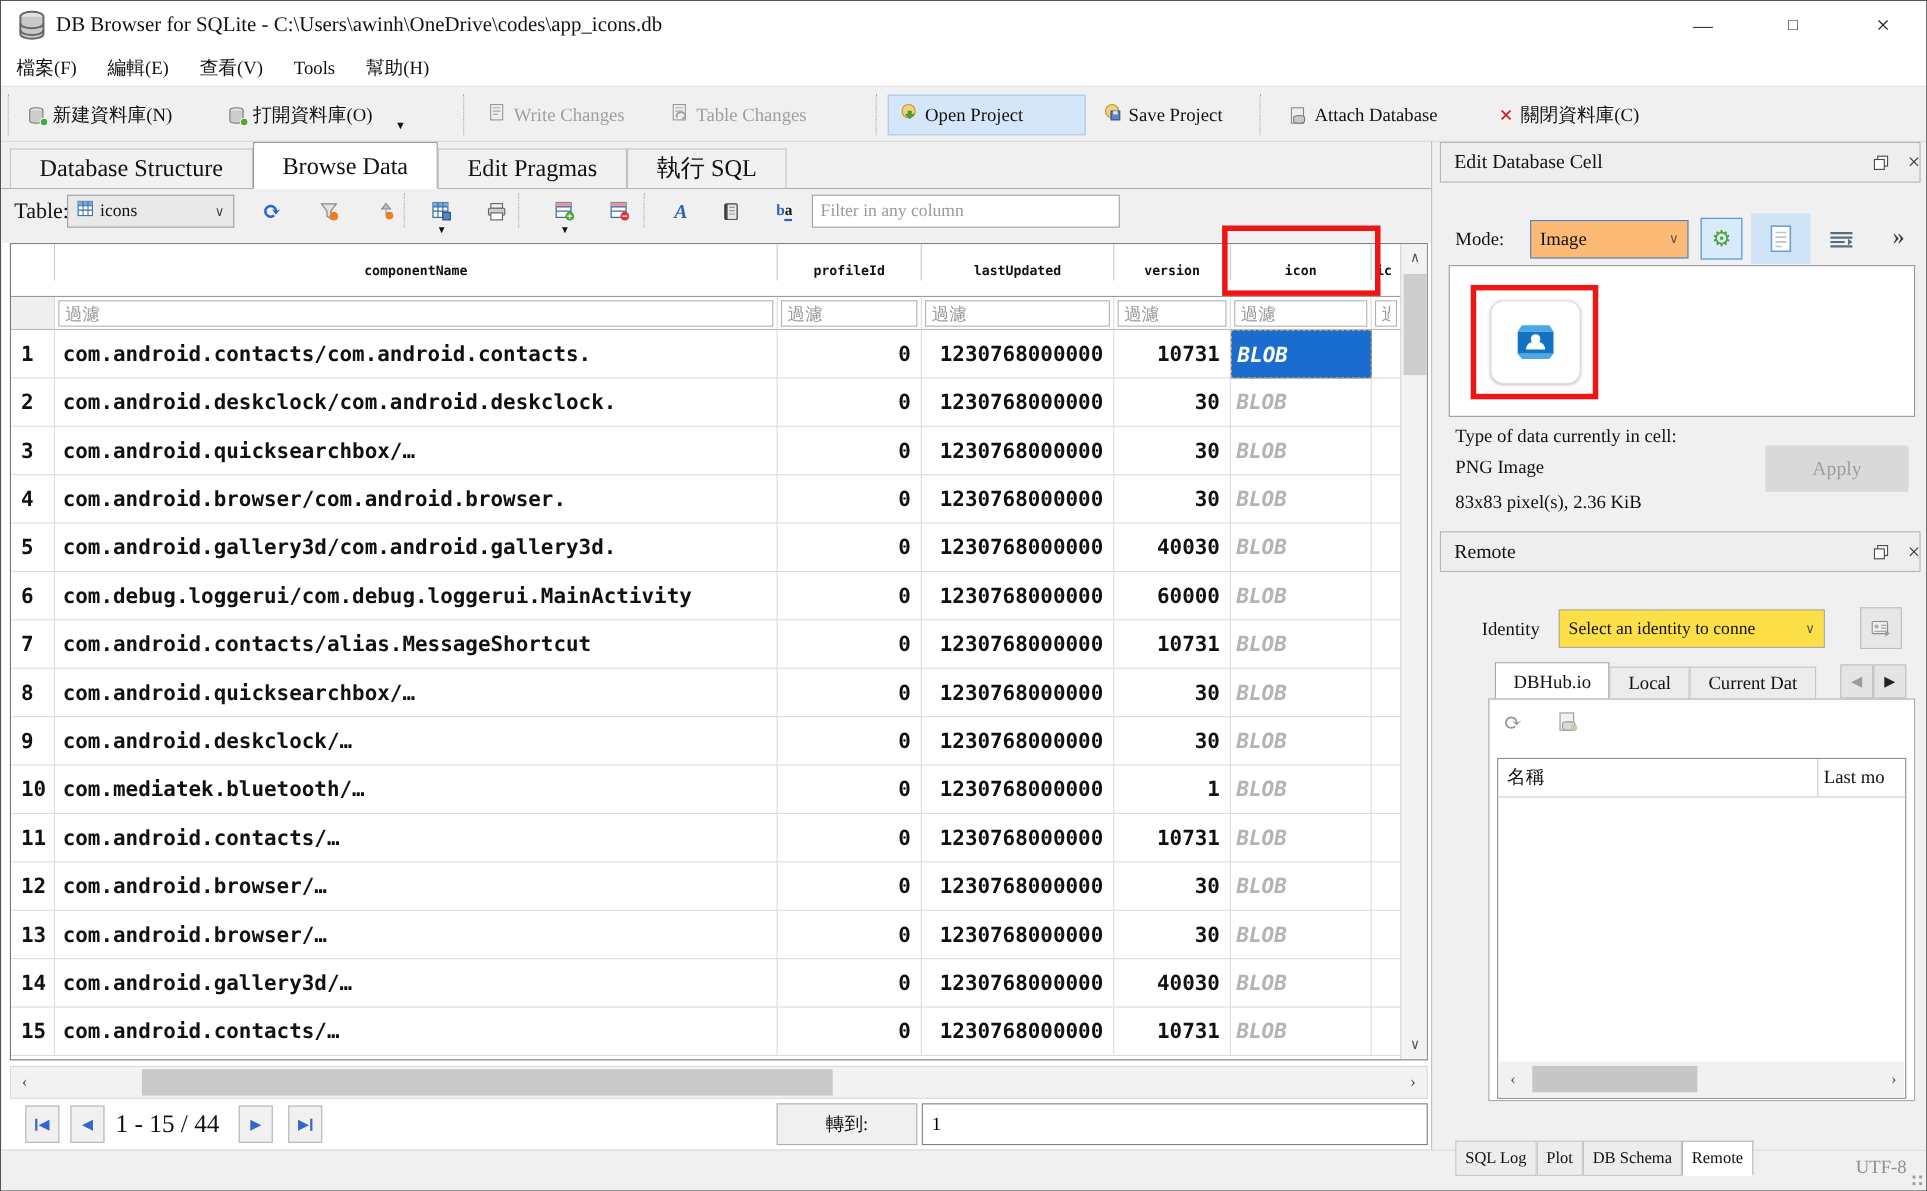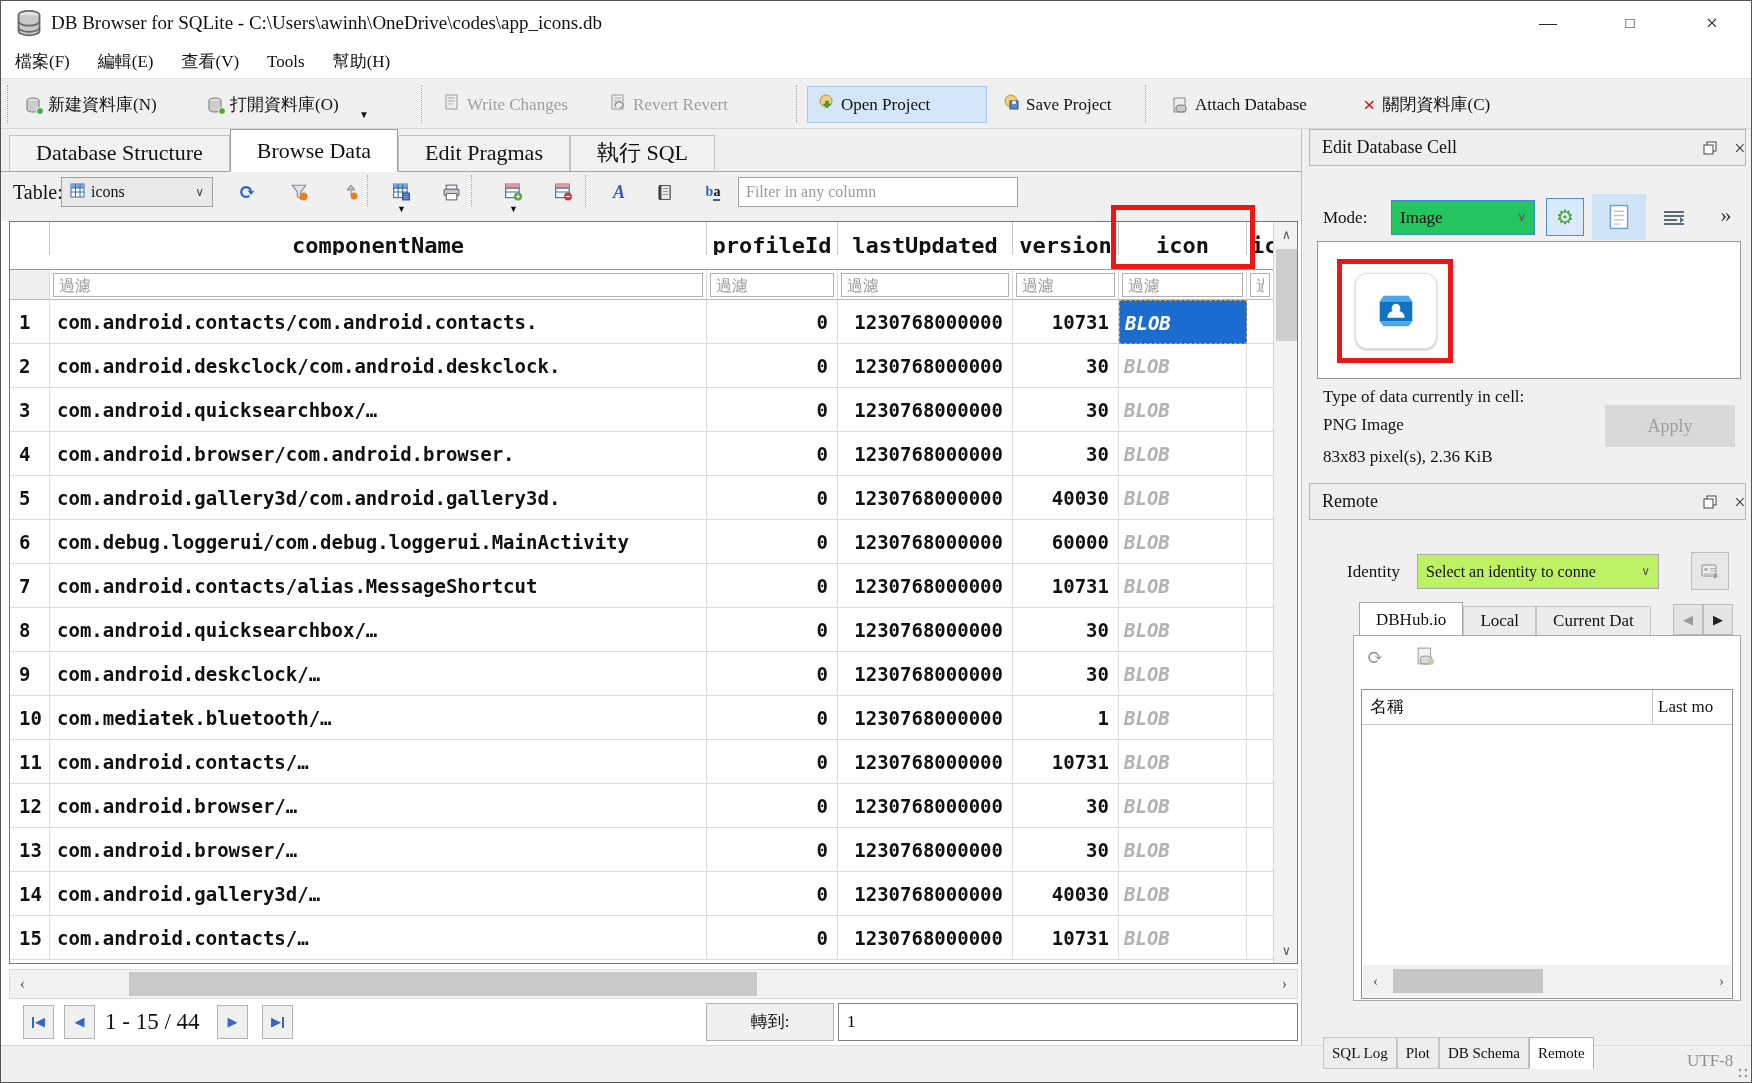--- a/index.html
+++ b/index.html
@@ -37,21 +37,21 @@
   #table-select { left:60px; top:176px; width:152px; height:30px; background:#e9e9e9; border:1px solid #9f9f9f; display:flex; align-items:center; gap:6px; padding:0 8px; font-size:16px; }
   #table-select .dd { margin-left:auto; font-size:12px; color:#444; }
   .ibtn { top:177px; width:28px; height:28px; display:flex; align-items:center; justify-content:center; }
   .caret-under { top:203px; font-size:9px; color:#111; }
   #filter-input { left:737px; top:176px; width:280px; height:30px; border:1px solid #9f9f9f; font-size:16px; padding:0 7px; font-family:inherit; color:#000000; background:#fff; }
   #filter-input::placeholder { color:#9a9a9a; }
 
   
   #tablearea { left:8px; top:220px; width:1289px; height:743px; border:1px solid #787878; background:#fff; overflow:hidden; }
   .hdr-row { position:absolute; left:0; top:0; height:48px; display:flex; border-bottom:1px solid #9a9a9a; background:#fff; }
-  .hdr-cell { height:33px; line-height:48px; text-align:center; font-size:22px; font-weight:bold; border-right:1px solid #c8c8c8; overflow:hidden; }
+  .hdr-cell { height:33px; line-height:48px; text-align:center; font-size:12px; font-weight:bold; border-right:1px solid #c8c8c8; overflow:hidden; }
   .filter-row { position:absolute; left:0; top:48px; height:30px; display:flex; }
   .fcell { height:30px; padding:3px; border-right:1px solid #dcdcdc; border-bottom:1px solid #b9b9b9; overflow:hidden; }
   .fcell input { width:100%; height:24px; border:1px solid #b2b2b2; font-size:16px; font-family:inherit; padding:0 5px; background:#fff; }
   .fcell input::placeholder { color:#9a9a9a; }
   .fcell.gutter { background:#efefef; }
   #rows { position:absolute; left:0; top:78px; }
   .grid-row { display:flex; height:44px; }
   .gcell { height:44px; line-height:44px; font-size:19px; font-weight:bold; border-right:1px solid #dcdcdc; border-bottom:1px solid #dcdcdc; white-space:nowrap; overflow:hidden; }
   .c-num { width:40px; padding-left:9px; }
   .c-comp { width:657px; padding-left:7px; }
@@ -92,36 +92,36 @@
   
   #rdivider { left:1300px; top:128px; width:1px; height:916px; background:#bdbdbd; }
   #rightbg { left:1301px; top:128px; width:451px; height:916px; background:#f0f0f0; }
   .dock-title { background:#eeeeee; border:1px solid #b5b5b5; }
   .dock-title .t { position:absolute; left:12px; top:0; height:35px; line-height:35px; font-size:18px; }
   .dock-btn { position:absolute; top:6px; width:24px; height:24px; display:flex; align-items:center; justify-content:center; color:#333; font-size:17px; }
   #ec-title { left:1308px; top:128px; width:437px; height:37px; }
   #rm-title { left:1308px; top:482px; width:437px; height:37px; }
 
   #mode-label { left:1322px; top:200px; height:34px; line-height:34px; font-size:17px; }
-  #mode-select { left:1390px; top:199px; width:144px; height:35px; background:#22c55e; border:1px solid #3f86d2; display:flex; align-items:center; padding:0 8px; font-size:17px; }
+  #mode-select { left:1390px; top:199px; width:144px; height:35px; background:#fdba74; border:1px solid #3f86d2; display:flex; align-items:center; padding:0 8px; font-size:17px; }
   #mode-select .dd { margin-left:auto; font-size:12px; color:#555; }
   #gear-btn { left:1545px; top:197px; width:38px; height:38px; background:#d9eafa; border:1px solid #4b8fd6; display:flex; align-items:center; justify-content:center; font-size:20px; color:#4ba32e; }
   #doc-btn { left:1591px; top:193px; width:54px; height:46px; background:#cfe4f7; display:flex; align-items:center; justify-content:center; }
   #justify-btn { left:1660px; top:206px; width:26px; height:22px; display:flex; align-items:center; justify-content:center; }
   #more-btn { left:1710px; top:198px; width:30px; height:34px; text-align:center; line-height:32px; font-size:22px; color:#333; }
 
   #preview-box { left:1316px; top:240px; width:424px; height:138px; background:#fff; border:1px solid #989898; }
   #icon-card { left:1354px; top:272px; width:82px; height:76px; background:#fff; border:1px solid #e0e0e0; border-radius:12px; box-shadow:0 1px 3px rgba(0,0,0,.25); display:flex; align-items:center; justify-content:center; }
   #type-caption { left:1322px; top:386px; font-size:17px; }
   #type-value { left:1322px; top:414px; font-size:17px; }
   #size-text { left:1322px; top:446px; font-size:17px; }
   #apply-btn { left:1604px; top:404px; width:130px; height:42px; background:#d9d9d9; color:#9e9e9e; text-align:center; line-height:42px; font-size:18px; }
 
   #identity-label { left:1346px; top:552px; height:38px; line-height:38px; font-size:17px; }
-  #identity-select { left:1416px; top:553px; width:242px; height:35px; background:#bef264; border:1px solid #a8a8a8; display:flex; align-items:center; padding:4px 8px; font-size:16px; white-space:nowrap; overflow:hidden; }
+  #identity-select { left:1416px; top:553px; width:242px; height:35px; background:#fde047; border:1px solid #a8a8a8; display:flex; align-items:center; padding:4px 8px; font-size:16px; white-space:nowrap; overflow:hidden; }
   #identity-select .dd { margin-left:auto; font-size:12px; color:#555; }
   #identity-btn { left:1690px; top:551px; width:38px; height:38px; background:#e7e7e7; border:1px solid #bdbdbd; display:flex; align-items:center; justify-content:center; }
 
   #remote-tabs { left:1358px; top:600px; width:314px; height:35px; display:flex; align-items:flex-end; }
   .rtab { height:30px; line-height:28px; padding:0 16px; font-size:17px; background:#ececec; border:1px solid #c6c6c6; border-bottom:none; white-space:nowrap; overflow:hidden; }
   .rtab.active { height:35px; line-height:33px; background:#fff; border:1px solid #a8a8a8; border-bottom:1px solid #fff; margin-bottom:-1px; }
   .rtab-arrow { top:603px; width:30px; height:31px; background:#e4e4e4; border:1px solid #bdbdbd; text-align:center; line-height:29px; font-size:13px; }
 
   #remote-content { left:1352px; top:634px; width:388px; height:366px; background:#fff; border:1px solid #a8a8a8; }
   #remote-refresh { left:1366px; top:644px; font-size:20px; color:#949494; }
@@ -195,21 +195,21 @@
           <path d="M3 4h7M3 7h7M3 10h5" stroke="#aaa"></path>
         </svg></span>
     <span>Write Changes</span>
   </div>
   <div class="abs tbtn disabled" style="left:600px;">
     <span><svg width="15" height="16" viewBox="0 0 15 16">
           <rect x="1" y="1" width="11" height="14" fill="#eee" stroke="#999"></rect>
           <path d="M3 4h7M3 7h7" stroke="#aaa"></path>
           <path d="M5 13a4 3 0 1 1 4 1" fill="none" stroke="#999" stroke-width="1.5"></path>
         </svg></span>
-    <span>Revert Revert</span>
+    <span>Table Changes</span>
   </div>
   <div class="abs tsep" style="left:795px;"></div>
   <div class="abs tbtn hl" style="left:806px;width:180px;">
     <span><svg width="16" height="16" viewBox="0 0 16 16">
           <circle cx="8" cy="7" r="6" fill="#f0d080" stroke="#b9972f"></circle>
           <path d="M5 10l4 4 4-4h-2.5V7h-3v3Z" fill="#4da32f" stroke="#2e7d1a" stroke-width=".5"></path>
         </svg></span>
     <span>Open Project</span>
   </div>
   <div class="abs tbtn" style="left:992px;">

